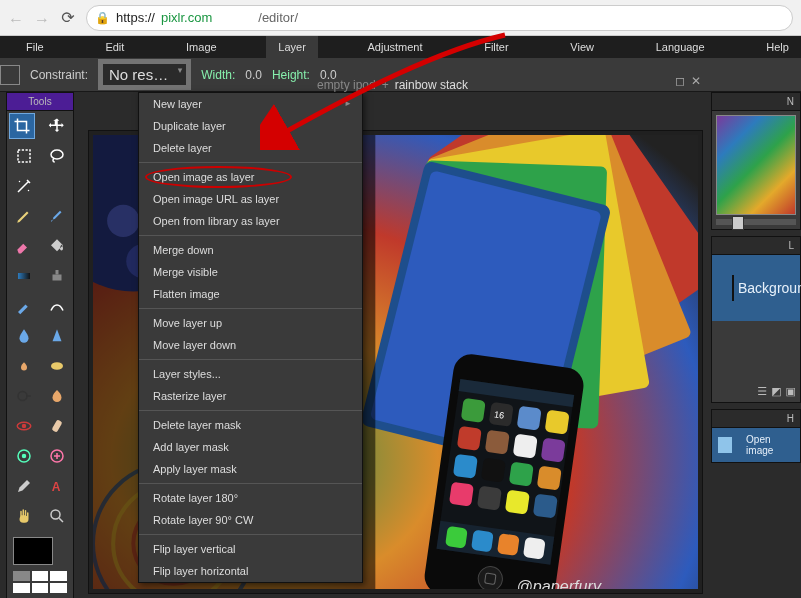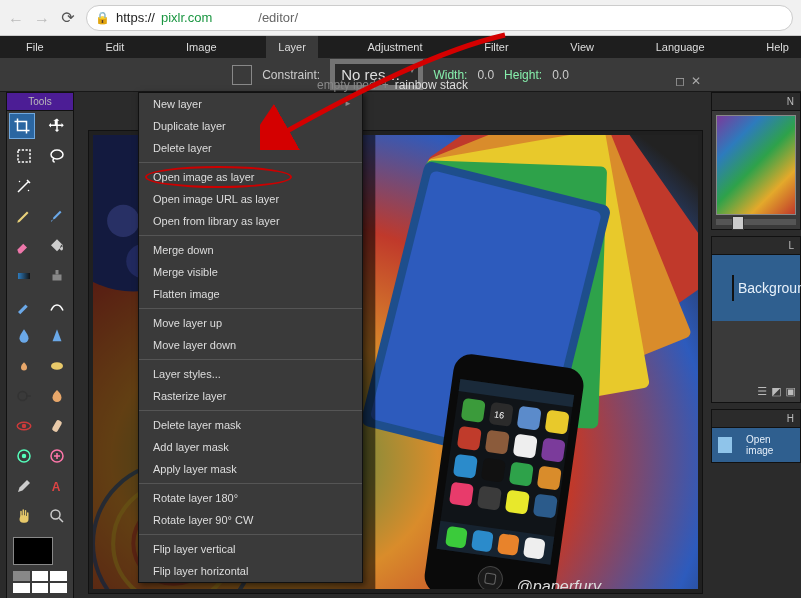--- a/index.html
+++ b/index.html
@@ -16,21 +16,21 @@
 
   
   .editor { position:absolute; top:36px; left:0; right:0; bottom:0; background:#2b2b2b; }
 
   
   .menubar { height:22px; background:#1e1e1e; display:flex; align-items:center; padding-left:14px; gap:0; color:#ddd; font-size:11px;justify-content:space-between; }
   .menubar .mi { padding:0 12px; line-height:22px; height:22px; }
   .menubar .mi.active { background:#3a3a3a; }
 
   
-  .optbar { height:34px; background:#3a3a3a; border-bottom:1px solid #181818; display:flex; align-items:center; padding:0 0; gap:10px; color:#ccc; font-size:12px;justify-content:center; }
+  .optbar { height:34px; background:#3a3a3a; border-bottom:1px solid #181818; display:flex; align-items:center; padding:0 0; gap:10px; color:#ccc; font-size:12px; }
   .optbar .cropico { width:20px; height:20px; border:1px solid #888; position:relative; }
   .optbar .cropico:before,.optbar .cropico:after{content:"";position:absolute;background:#888;}
   .sel-box { background:#2a2a2a; border:5px solid #737373; padding:2px 18px 2px 6px; font-size:15px; color:#ddd; position:relative; }
   .sel-box:after { content:"▾"; position:absolute; right:4px; top:1px; font-size:9px; color:#888; }
   .dimlabel { color:#86efac; }
 
   
   .tools { position:absolute; top:56px; left:6px; width:68px; background:#3a3a3a; border:1px solid #111; }
   .tools-head { background:#4c1d95; color:#bbb; font-size:10px; text-align:center; padding:3px 0; border-bottom:1px solid #111; }
   .tools-grid { display:grid; grid-template-columns:1fr 1fr; }

